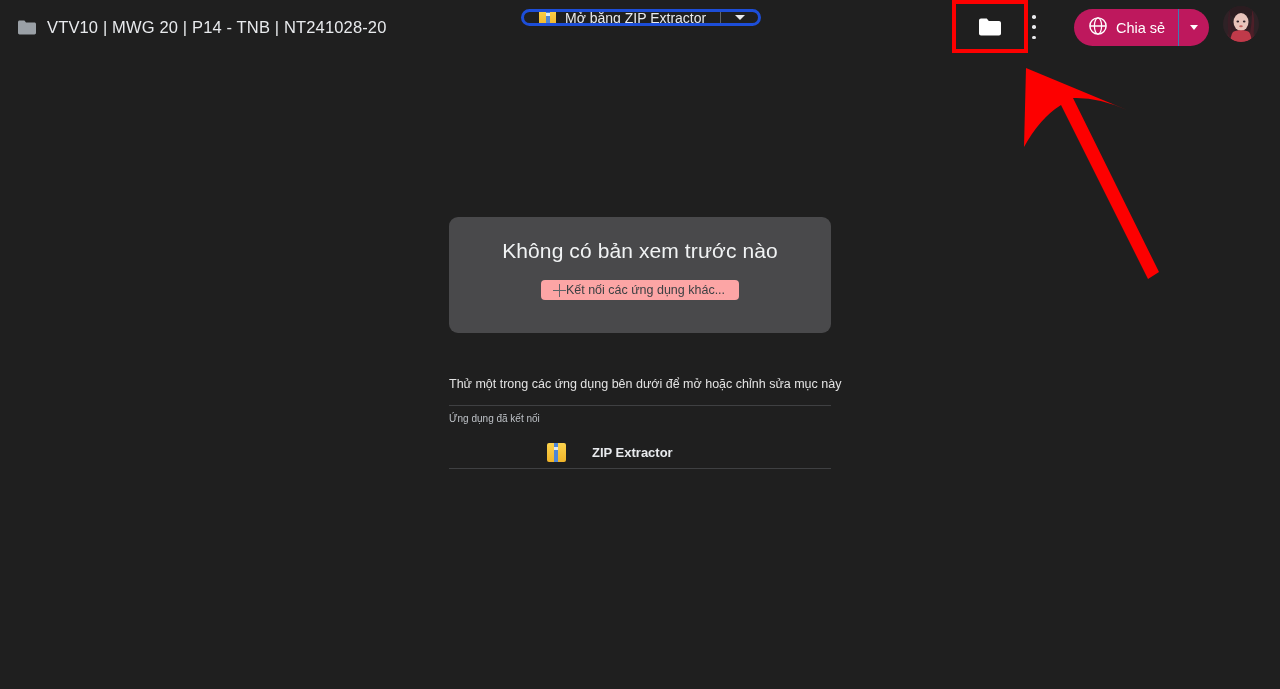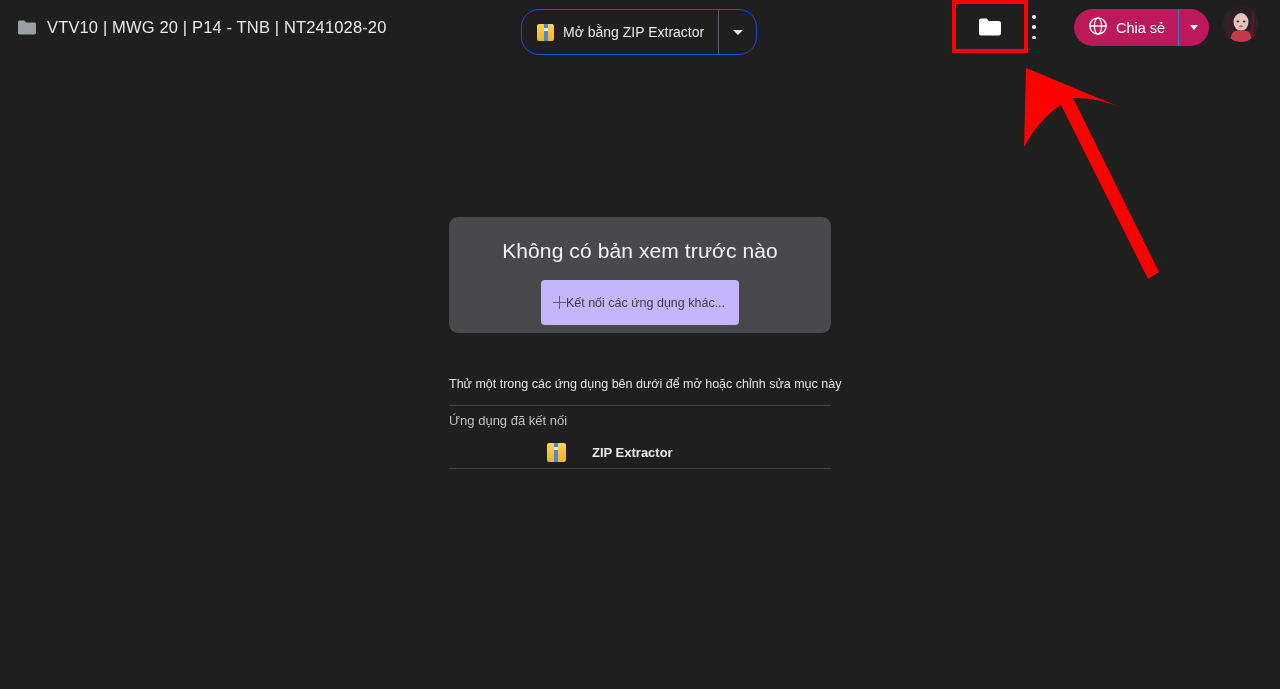--- a/index.html
+++ b/index.html
@@ -43,24 +43,24 @@
     font-size: 16.5px;
     letter-spacing: 0.15px;
     white-space: nowrap;
   }
 
   
   .openwith {
     position: absolute;
     left: 521px;
     top: 9px;
-    height: 46px;
+    height: 17px;
     display: flex;
     align-items: stretch;
-    border: 1px solid #1d4ed8;
+    border: 3px solid #1d4ed8;
     border-radius: 18px;
     background: #1f1f1f;
     overflow: hidden;
   }
   .openwith-main {
     display: flex;
     align-items: center;
     gap: 9px;
     padding: 0 14px 0 15px;
     cursor: pointer;
@@ -210,22 +210,22 @@
     align-items: center;
   }
   .preview-title {
     color: #f1f3f4;
     font-size: 21px;
     margin-top: 22px;
     letter-spacing: 0.1px;
   }
   .connect-btn {
     margin-top: 17px;
-    height: 45px;
-    background: #c4b5fd;
+    height: 20px;
+    background: #fca5a5;
     border-radius: 4px;
     display: flex;
     align-items: center;
     padding: 0 14px 0 12px;
     cursor: pointer;
   }
   .plus-ico {
     position: relative;
     width: 13px; height: 13px;
     flex: none;
@@ -262,21 +262,21 @@
     background: #3f4042;
   }
   .sep-top { top: 405px; }
   .sep-bottom { top: 468px; }
 
   .section-label {
     position: absolute;
     left: 449px;
     top: 413px;
     color: #bdc1c6;
-    font-size: 13px;
+    font-size: 10px;
   }
 
   .app-row {
     position: absolute;
     left: 449px;
     top: 433px;
     width: 382px;
     height: 27px;
     display: flex;
     align-items: center;

